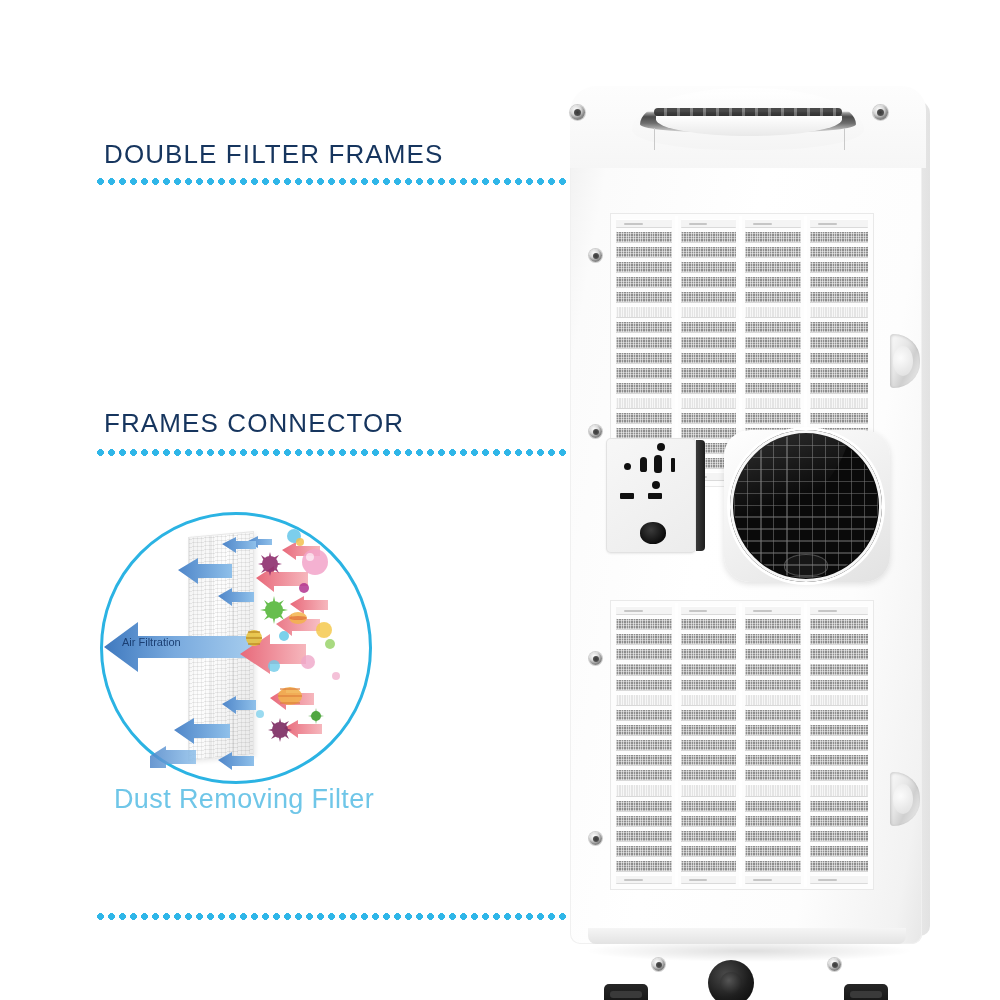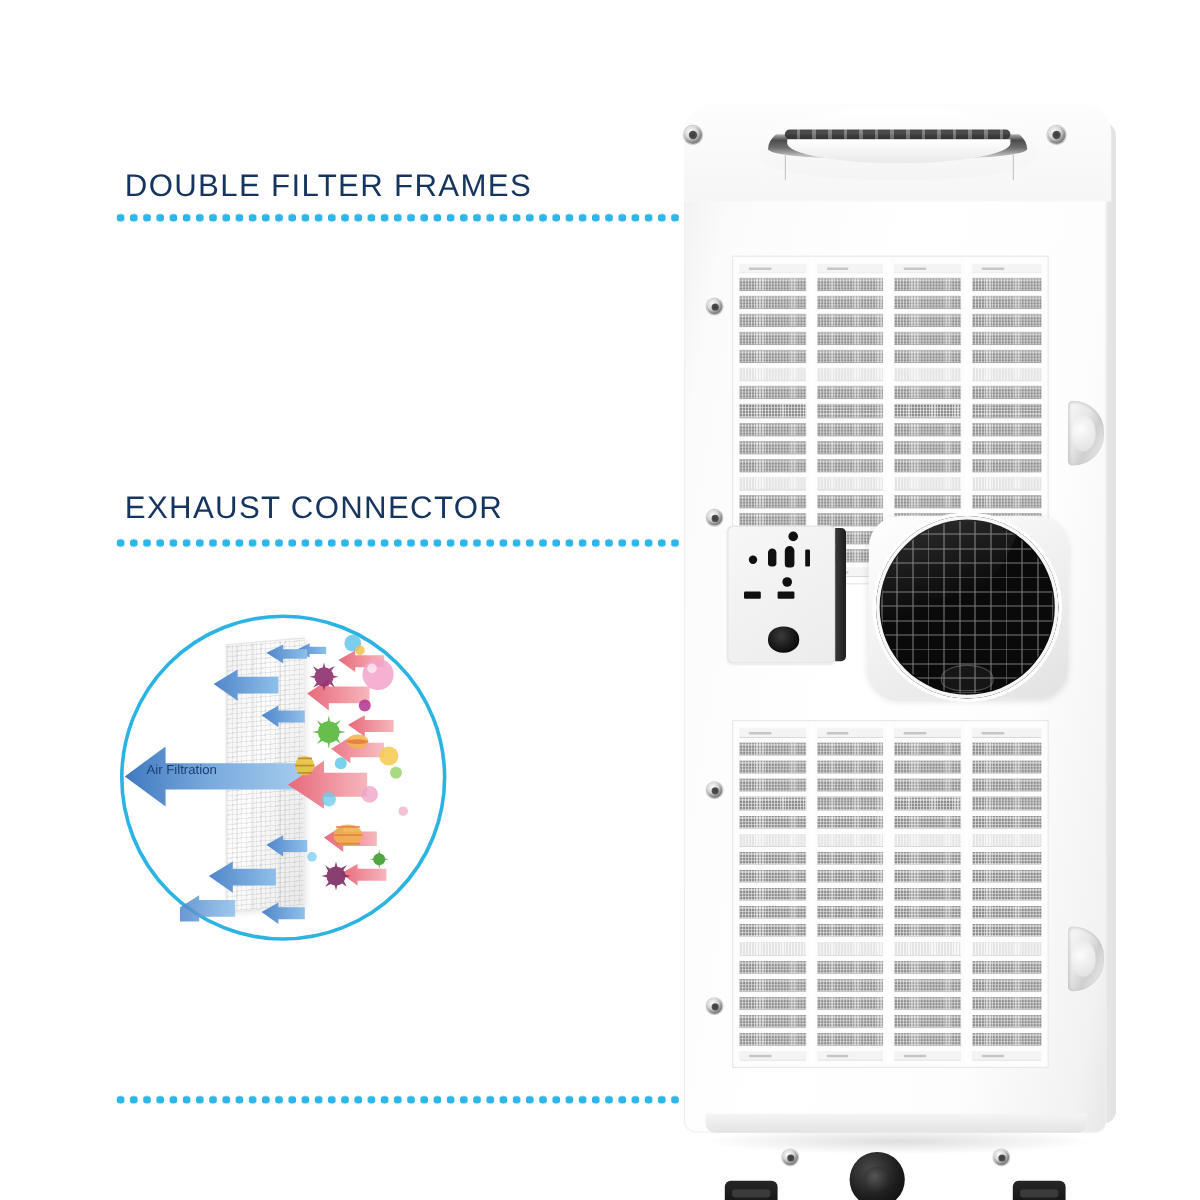--- a/index.html
+++ b/index.html
@@ -296,21 +296,21 @@
 <div class="stage">
 
   <div class="callout" style="left:104px; top:139px;">
     <div class="callout-text">DOUBLE FILTER FRAMES</div>
   </div>
   <div class="dotline" style="left:95px; top:177px; width:622px;"></div>
   <div class="dotline vert" style="left:713px; top:177px; height:432px;"></div>
   <div class="enddot" style="left:707px; top:171px;"></div>
 
   <div class="callout" style="left:104px; top:408px;">
-    <div class="callout-text">EXHAUST CONNECTOR</div>
+    <div class="callout-text">FRAMES CONNECTOR</div>
   </div>
   <div class="dotline" style="left:95px; top:448px; width:686px;"></div>
   <div class="enddot" style="left:772px; top:442px;"></div>
   <div class="enddot" style="left:713px; top:597px;"></div>
 
   <div class="dotline" style="left:95px; top:912px; width:616px;"></div>
   <div class="enddot" style="left:703px; top:906px;"></div>
 
   <div class="unit">
 
@@ -628,15 +628,16 @@
           <circle cx="40" cy="204" r="8"></circle>
           <path d="M40 192 l2 8 -4 0 z M40 216 l2 -8 -4 0 z M28 204 l8 2 0 -4 z M52 204 l-8 2 0 -4 z
                    M31 195 l7 5 -3 3 z M49 213 l-7 -5 3 -3 z M49 195 l-5 7 -3 -3 z M31 213 l5 -7 3 3 z"></path>
         </g>
         <circle cx="20" cy="188" r="4" fill="#6fcbe9" opacity=".7"></circle>
         <circle cx="96" cy="150" r="4" fill="#efa6c8" opacity=".7"></circle>
       </g>
     </svg>
 
 
+    <div class="filter-caption">Dust Removing Filter</div>
   </div>
 
 </div>
 
 </body></html>

